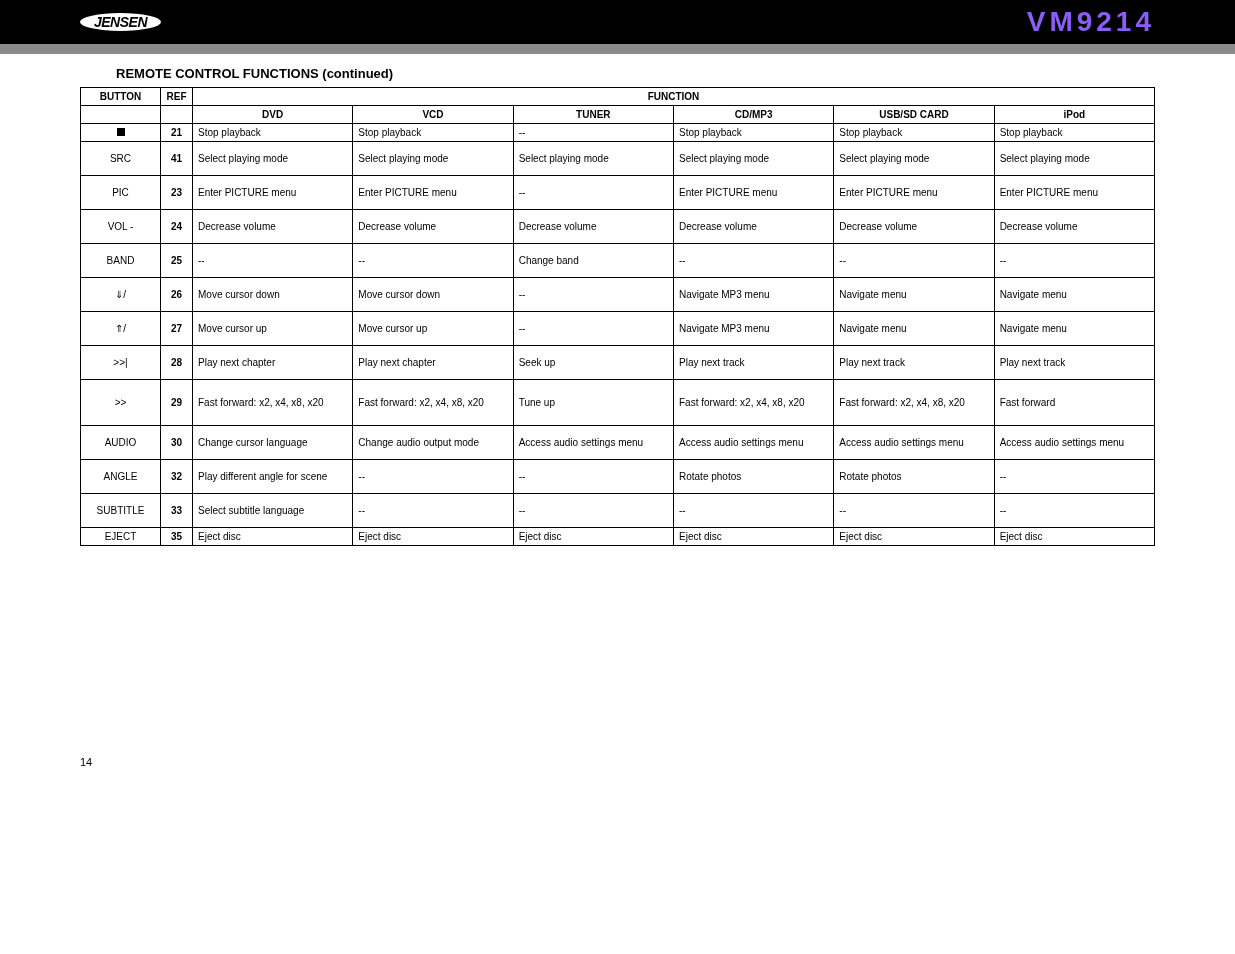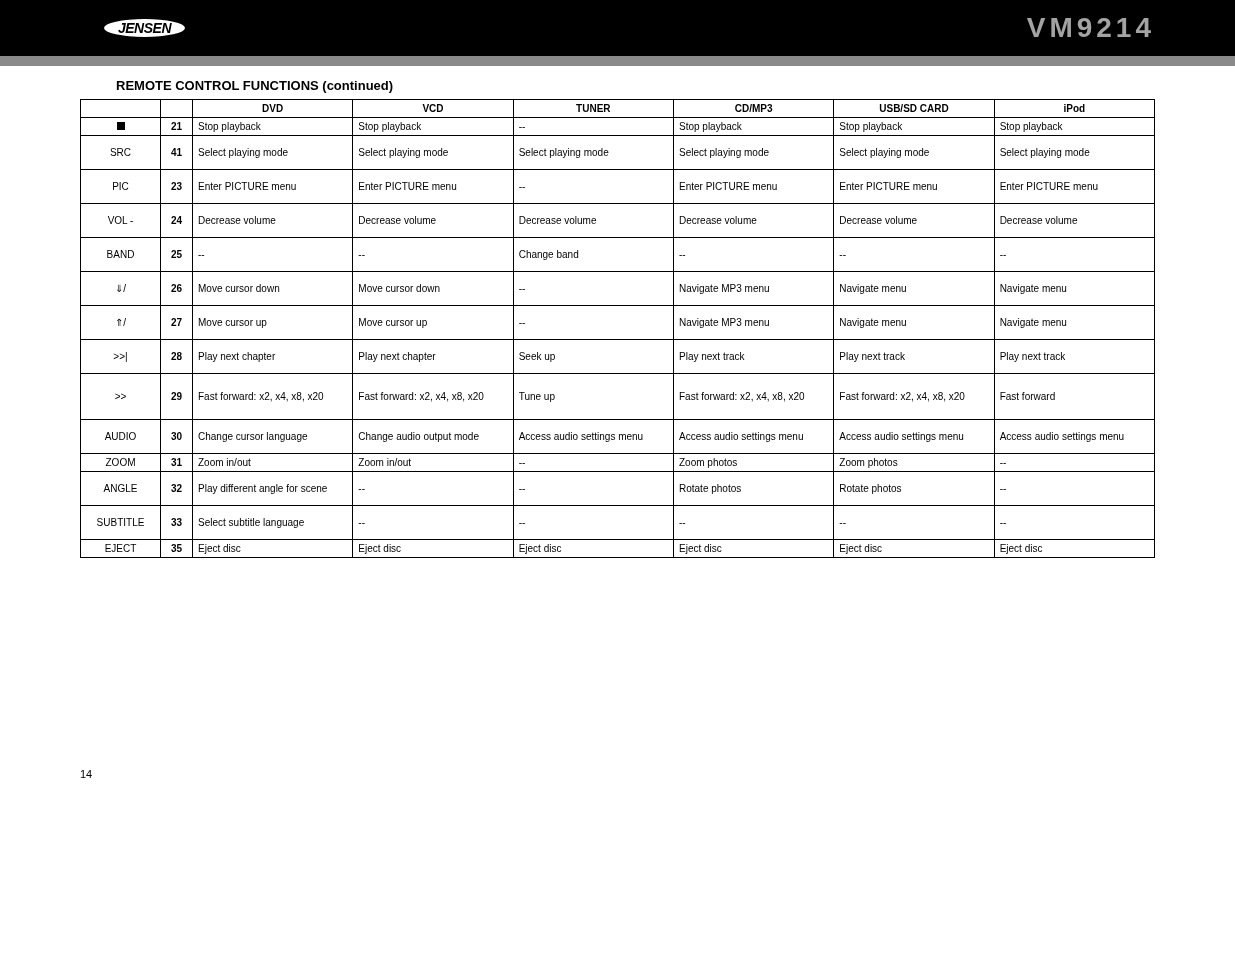--- a/index.html
+++ b/index.html
@@ -1,21 +1,21 @@
 <!DOCTYPE html>
 <html><head>
 <meta charset="utf-8">
 <style>
   * { box-sizing: border-box; margin: 0; padding: 0; }
   body { font-family: Arial, Helvetica, sans-serif; background: #fff; color: #000; width: 1235px; }
   .page { width: 1235px; }
-  .topbar { background: #000; height: 56px; width: 100%; display: flex; align-items: center; padding-left: 104px; position: relative; }
+  .topbar { background: #000; height: 44px; width: 100%; display: flex; align-items: center; padding-left: 80px; position: relative; }
   .graybar { background: #8a8a8a; height: 10px; width: 100%; }
   .logo { background: #fff; color: #000; font-weight: 900; font-size: 14px; padding: 1px 14px; border-radius: 50%/50%; font-style: italic; letter-spacing: -0.5px; display: inline-block; }
-  .model { position: absolute; right: 80px; color: #a3a3a3; font-size: 28px; font-weight: 700; letter-spacing: 4px; }
+  .model { position: absolute; right: 80px; color: #8b5cf6; font-size: 28px; font-weight: 700; letter-spacing: 4px; }
   .content { padding: 12px 80px 40px 80px; }
   .title { font-size: 13px; font-weight: 700; margin-bottom: 6px; padding-left: 36px; }
   table { border-collapse: collapse; width: 100%; font-size: 10px; table-layout: fixed; }
   th, td { border: 1px solid #000; padding: 3px 5px; vertical-align: middle; text-align: left; }
   thead th { font-weight: 700; }
   .btncol { width: 80px; text-align: center; }
   .refcol { width: 32px; text-align: center; font-weight: 700; }
   .center { text-align: center; }
   .tall td { height: 34px; }
   .taller td { height: 46px; }
@@ -40,20 +40,25 @@
         <col style="width:80px">
         <col style="width:32px">
         <col>
           <col>
           <col>
           <col>
           <col>
           <col>
       </colgroup>
       <thead>
+        <tr>
+          <th class="btncol">BUTTON</th>
+          <th class="refcol">REF</th>
+          <th colspan="6" class="center">FUNCTION</th>
+        </tr>
         <tr id="mode-row">
             <th class="btncol"></th>
             <th class="refcol"></th>
             <th class="center">DVD</th>
             <th class="center">VCD</th>
             <th class="center">TUNER</th>
             <th class="center">CD/MP3</th>
             <th class="center">USB/SD CARD</th>
             <th class="center">iPod</th>
           </tr>
@@ -152,30 +157,20 @@
           <tr class="tall">
             <td class="btncol center">AUDIO</td>
             <td class="refcol">30</td>
             <td>Change cursor language</td>
             <td>Change audio output mode</td>
             <td>Access audio settings menu</td>
             <td>Access audio settings menu</td>
             <td>Access audio settings menu</td>
             <td>Access audio settings menu</td>
           </tr>
-          <tr>
-            <td class="btncol center">ZOOM</td>
-            <td class="refcol">31</td>
-            <td>Zoom in/out</td>
-            <td>Zoom in/out</td>
-            <td>--</td>
-            <td>Zoom photos</td>
-            <td>Zoom photos</td>
-            <td>--</td>
-          </tr>
           <tr class="tall">
             <td class="btncol center">ANGLE</td>
             <td class="refcol">32</td>
             <td>Play different angle for scene</td>
             <td>--</td>
             <td>--</td>
             <td>Rotate photos</td>
             <td>Rotate photos</td>
             <td>--</td>
           </tr>

